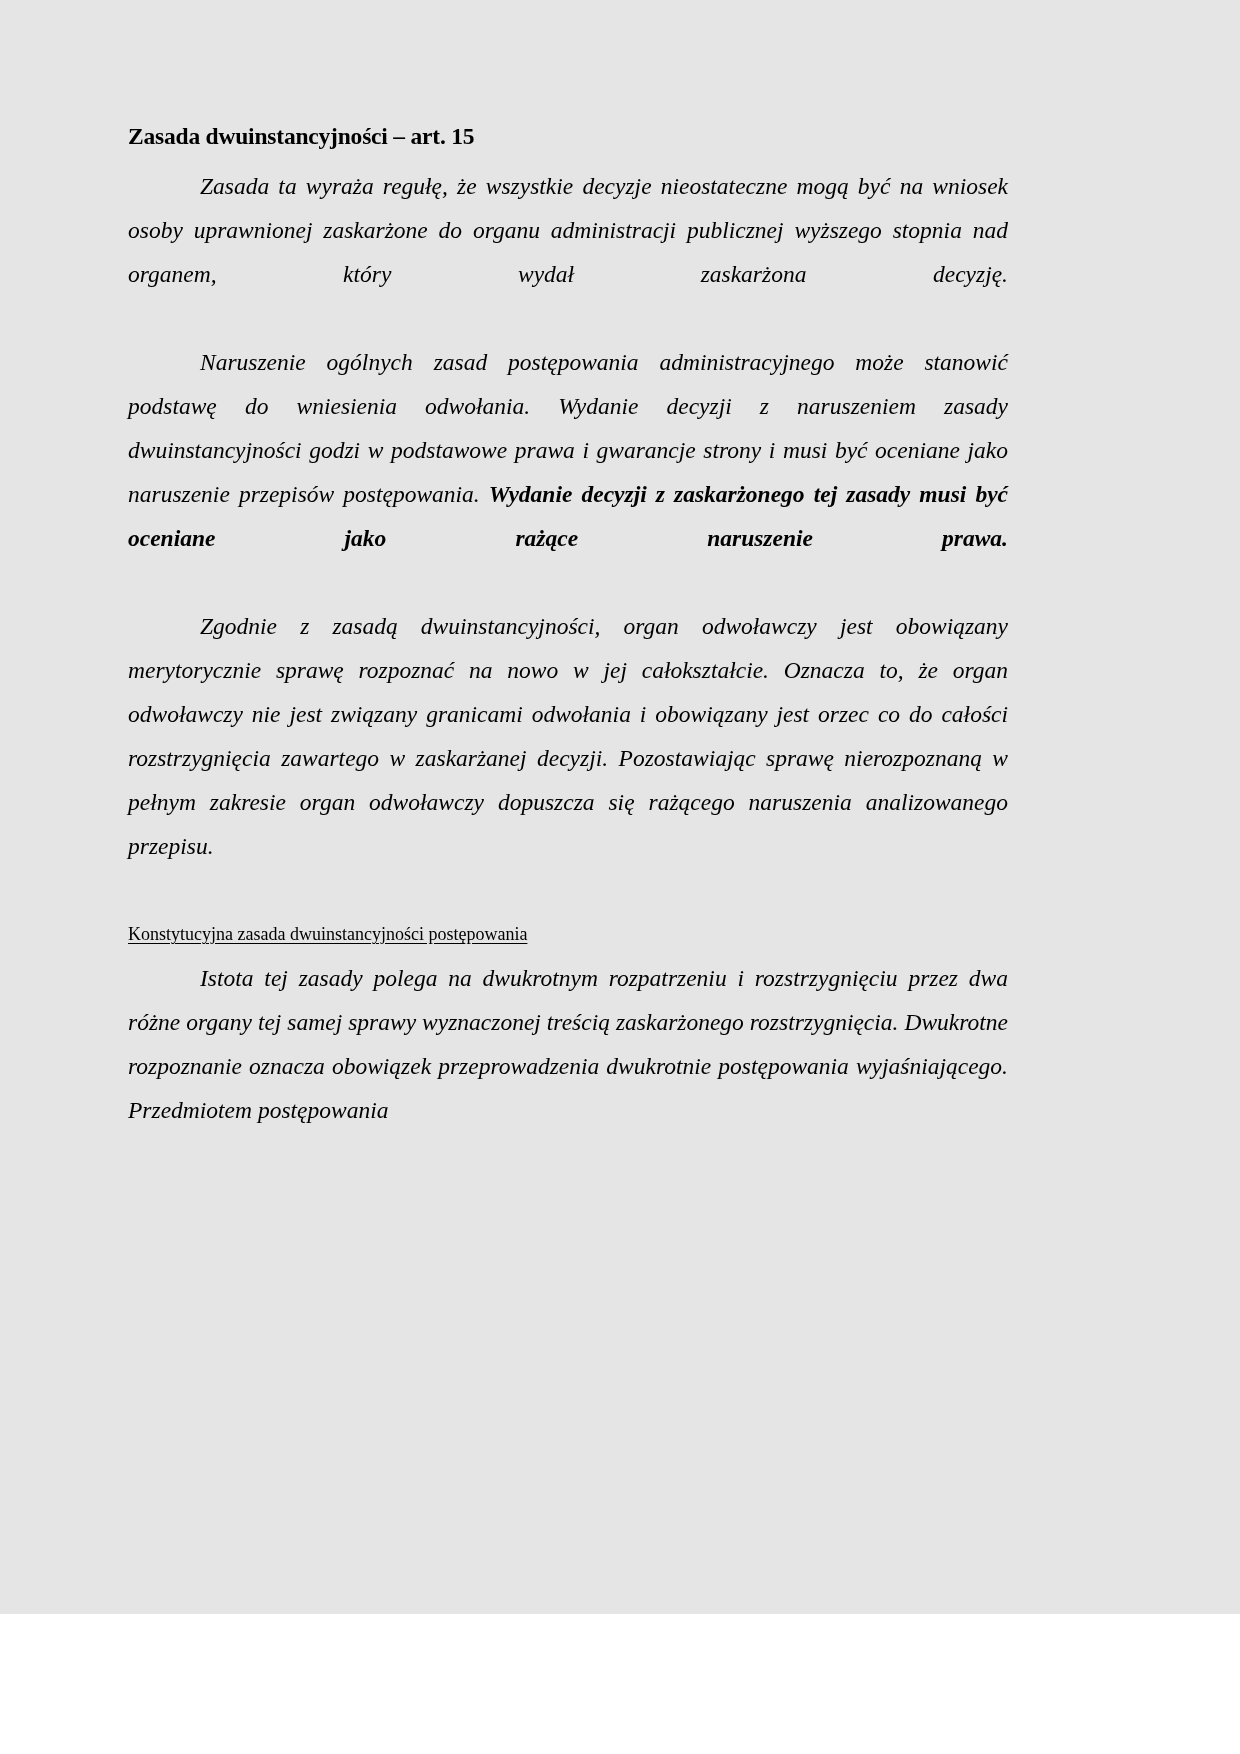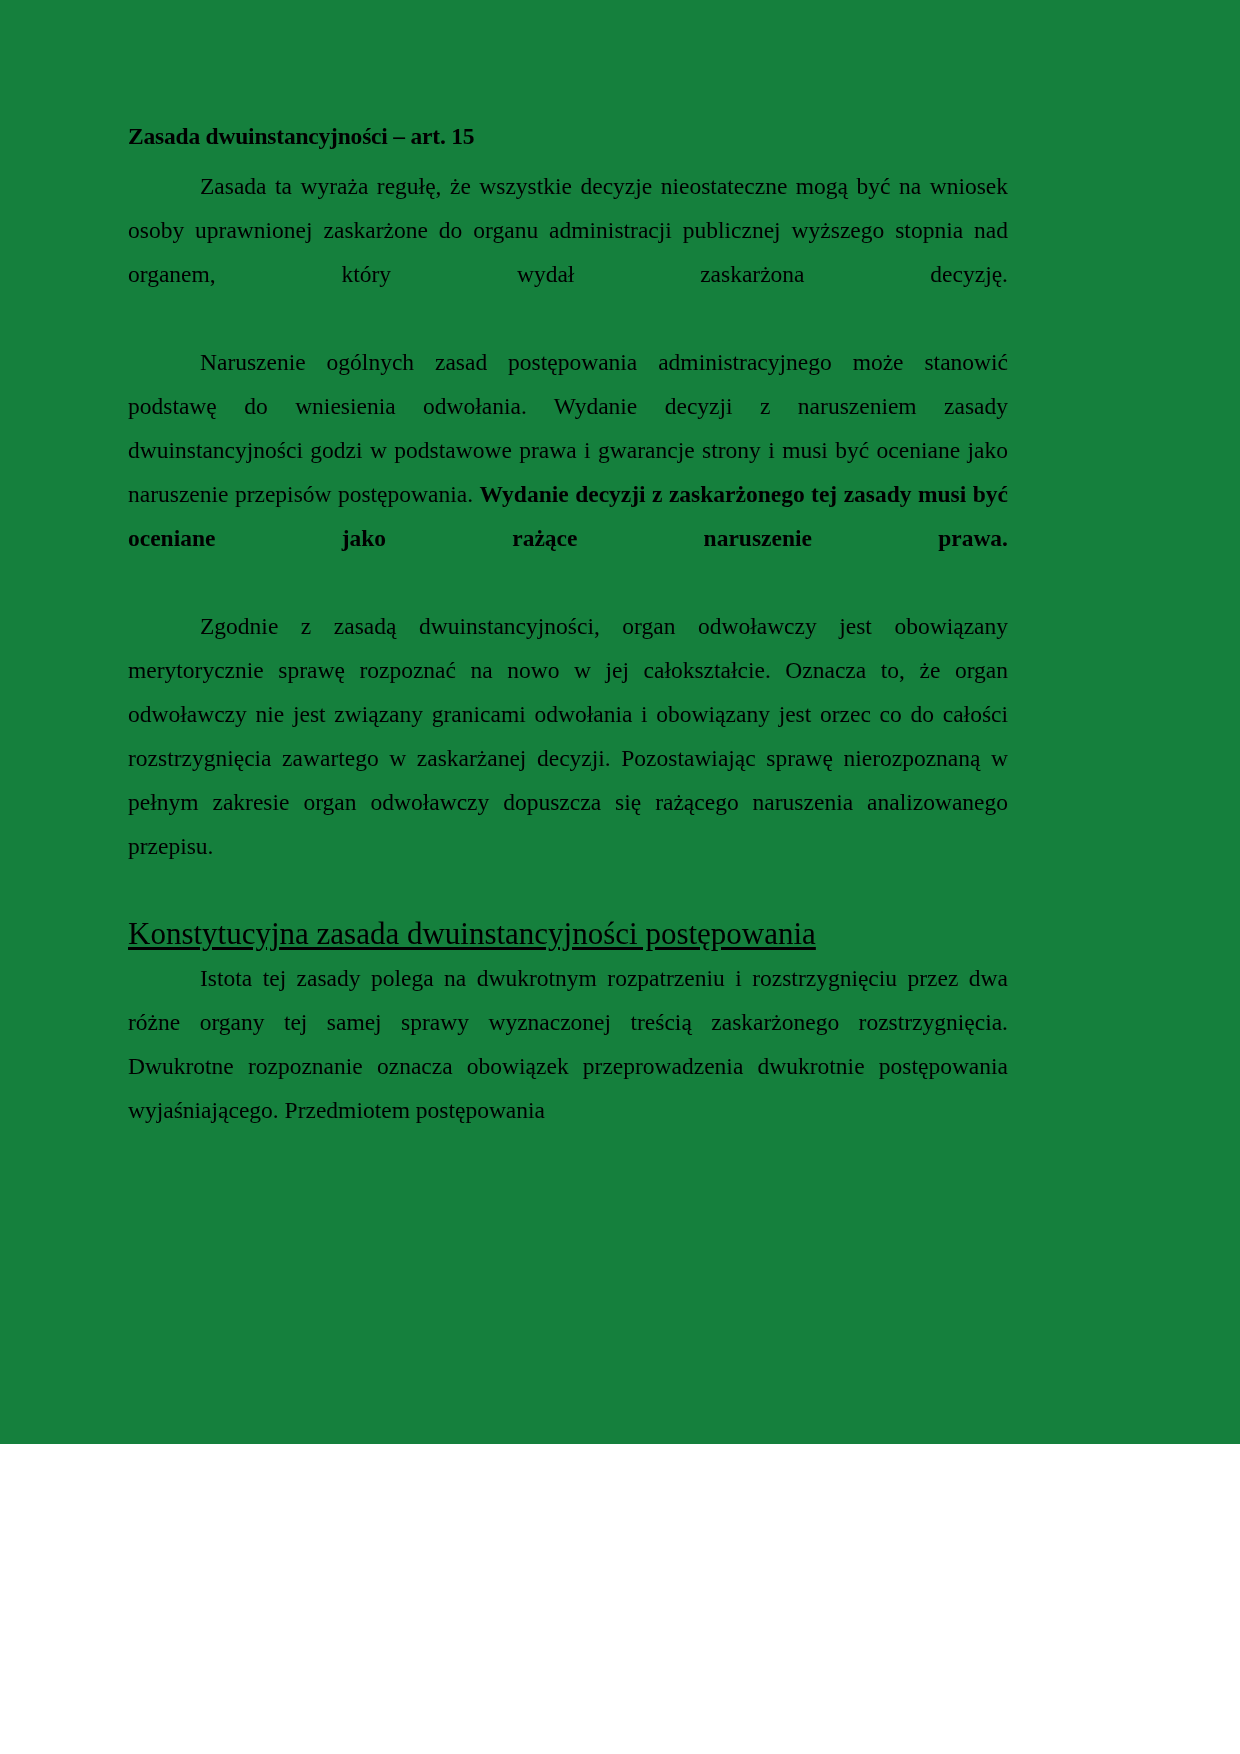--- a/index.html
+++ b/index.html
@@ -10,22 +10,22 @@
   body {
     width: 1240px;
     height: 1754px;
     font-family: "Liberation Serif", "DejaVu Serif", serif;
     color: #000000;
     overflow: hidden;
   }
   .page {
     position: relative;
     width: 1240px;
-    height: 1444px;
-    background: #15803d;
+    height: 1614px;
+    background: #e5e5e5;
     box-sizing: border-box;
     padding: 122px 232px 0 128px;
   }
   .doc-body {
     width: 880px;
   }
   h1.doc-heading {
     font-size: 23.5px;
     font-weight: bold;
     margin: 0 0 14px 0;
@@ -34,24 +34,25 @@
     font-family: "Liberation Serif", "DejaVu Serif", serif;
   }
   p.para {
     margin: 0;
     font-size: 23.5px;
     line-height: 44px;
     text-align: justify;
     text-justify: inter-word;
     text-indent: 72px;
     hyphens: none;
+    font-style: italic;
   }
   .subheading {
     margin: 0;
-    font-size: 31px;
+    font-size: 18px;
     line-height: 44px;
     text-align: left;
     text-indent: 0;
     text-decoration: underline;
     text-underline-offset: 3px;
   }
   b, .b {
     font-weight: bold;
   }
   

